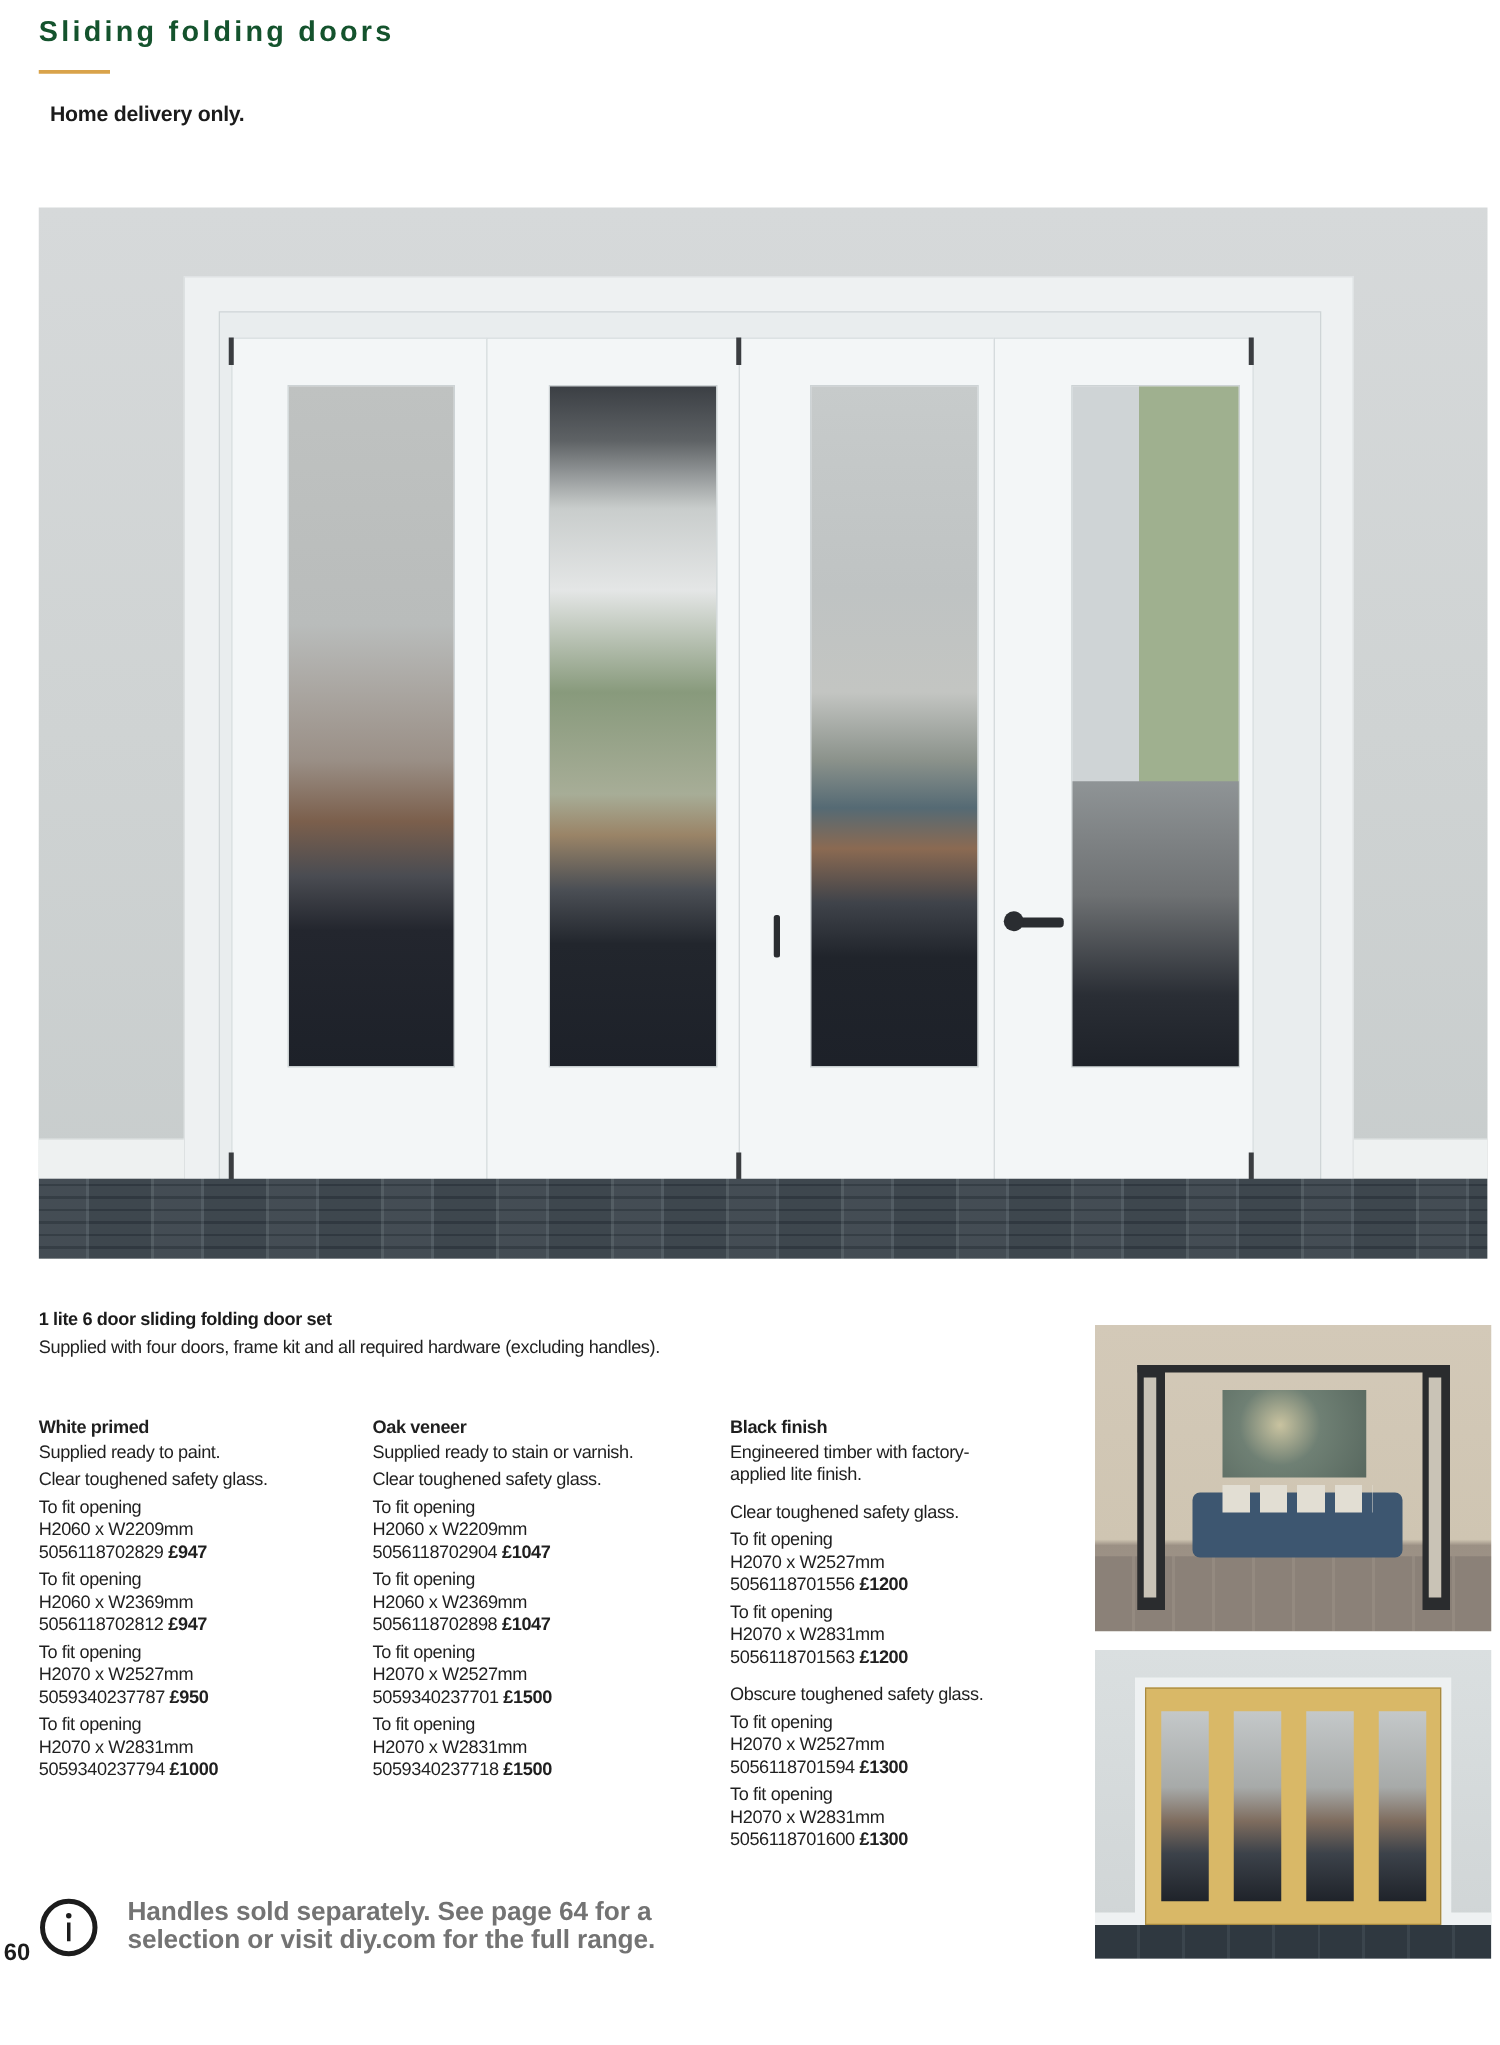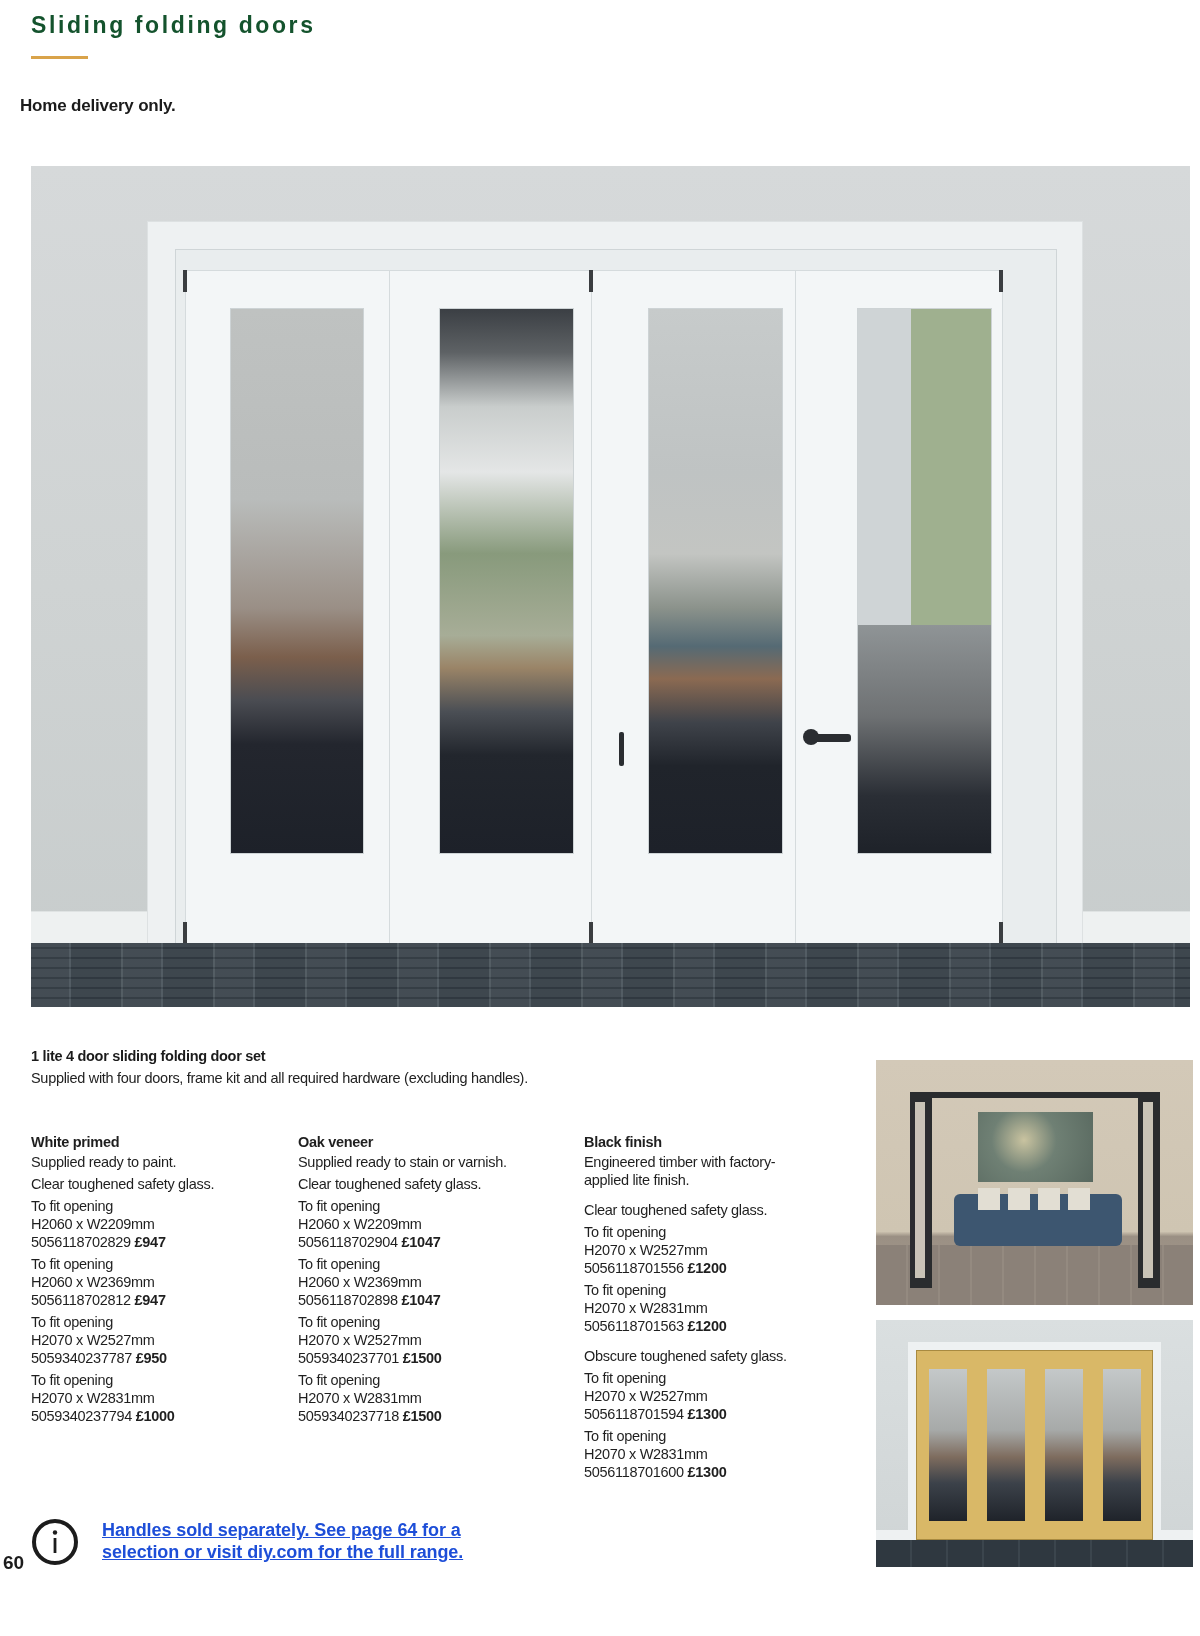--- a/index.html
+++ b/index.html
@@ -6,21 +6,21 @@
   body {
     width: 1200px; height: 1636px; position: relative; overflow: hidden;
     background: #ffffff; color: #1b1b1b;
     font-family: "Liberation Sans", "DejaVu Sans", sans-serif;
   }
   .title {
     position: absolute; left: 31px; top: 0px;
     font-size: 23px; font-weight: 700; letter-spacing: 2.6px; color: #14532d; margin-top: 12px;
   }
   .title-rule { position: absolute; left: 31px; top: 56px; width: 57px; height: 3px; }
-  .subtitle { position: absolute; left: 20px; top: 82px; font-size: 17px; font-weight: 700; letter-spacing: -0.2px; margin-top: 14px; }
+  .subtitle { position: absolute; left: 40px; top: 82px; font-size: 17px; font-weight: 700; letter-spacing: -0.2px; }
 
   
   .hero { position: absolute; left: 31px; top: 166px; width: 1159px; height: 841px; overflow: hidden;
           background: linear-gradient(180deg,#d6d9da 0%, #cfd3d3 50%, #c7cccc 100%); }
   .hero .floor { position: absolute; left: 0; right: 0; bottom: 0; height: 64px;
           background: repeating-linear-gradient(90deg,#3a434b 0 38px,#4a545c 38px 40px,#343d45 40px 90px,#4b555c 90px 92px);
   }
   .hero .floor::after { content:""; position:absolute; inset:0;
           background: repeating-linear-gradient(0deg, rgba(255,255,255,0.05) 0 8px, rgba(0,0,0,0.08) 8px 10px); }
   .hero .skirt-l { position:absolute; left:0; width:118px; bottom:64px; height:31px; background:#eef1f1; border-top:1px solid #dfe3e3; }
@@ -70,21 +70,21 @@
            background: linear-gradient(180deg,#dadfe0 0%,#cfd4d5 100%); }
   .side2 .arch { position:absolute; left:32px; top:22px; width:253px; height:198px; background:#eef1f2; }
   .side2 .oak { position:absolute; left:40px; top:30px; width:237px; height:190px; background:#d9b867; border:1px solid #a88a40; box-sizing:border-box; }
   .side2 .pane { position:absolute; top:18px; height:152px; width:38px;
         background: linear-gradient(180deg,#c4c8c9 0%,#a7aaa9 40%,#7e6c5e 58%,#3c424a 75%,#1f232a 100%); }
   .side2 .floor { position:absolute; left:0; right:0; bottom:0; height:27px; background: repeating-linear-gradient(90deg,#2f3840 0 34px,#3b454d 34px 36px); }
   .side2 .skirt { position:absolute; left:0; right:0; bottom:27px; height:10px; background:#eef1f2; }
 
   
   .info-icon { position:absolute; left:31px; top:1518px; width:48px; height:48px; }
-  .info-text { position:absolute; left:102px; top:1519px; font-size:18px; font-weight:700; line-height:22px; color:#1d4ed8; letter-spacing:-0.1px;text-decoration:underline; }
+  .info-text { position:absolute; left:102px; top:1519px; font-size:21px; font-weight:700; line-height:22px; color:#737373; letter-spacing:-0.1px; }
 
   .page-num { position:absolute; left:3px; top:1552px; font-size:19px; font-weight:700; color:#1c1c1c; }
 </style>
 </head>
 <body>
 
 <div class="title">Sliding folding doors</div>
 <div class="title-rule" style="background: rgb(217, 163, 74);"></div>
 <div class="subtitle">Home delivery only.</div>
 
@@ -105,21 +105,21 @@
   <div class="handle"></div>
   <div class="hinge" style="left:152px;top:104px;"></div>
   <div class="hinge" style="left:152px;top:756px;"></div>
   <div class="hinge" style="left:558px;top:104px;"></div>
   <div class="hinge" style="left:558px;top:756px;"></div>
   <div class="hinge" style="left:968px;top:104px;"></div>
   <div class="hinge" style="left:968px;top:756px;"></div>
   <div class="floor"></div>
 </div>
 
-<div class="prod-title">1 lite 4 door sliding folding door set</div>
+<div class="prod-title">1 lite 6 door sliding folding door set</div>
 <div class="prod-desc">Supplied with four doors, frame kit and all required hardware (excluding handles).</div>
 
 <div class="col" style="left:31px;">
   <div class="head">White primed</div>
   <div class="line">Supplied ready to paint.</div>
   <div class="line">Clear toughened safety glass.</div>
   <div class="opt">
     <div>To fit opening</div>
     <div>H2060 x W2209mm</div>
     <div><span>5056118702829</span> <span class="price">£947</span></div>

